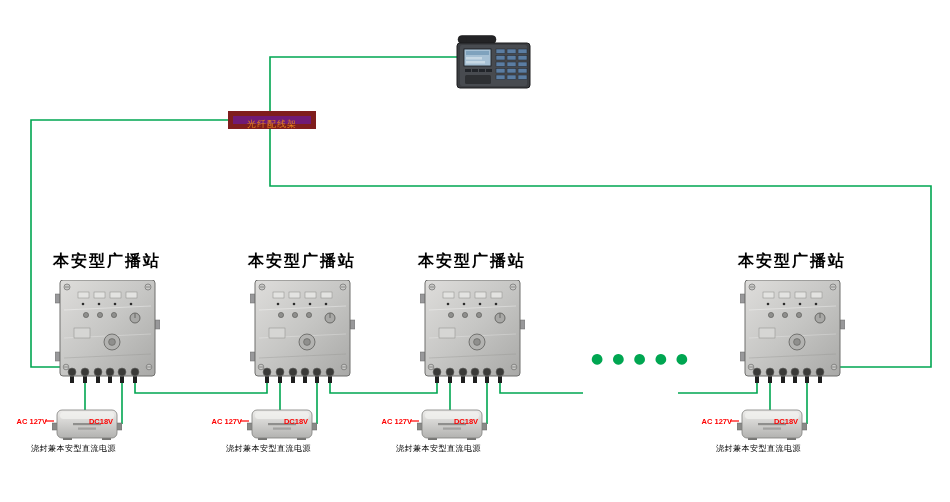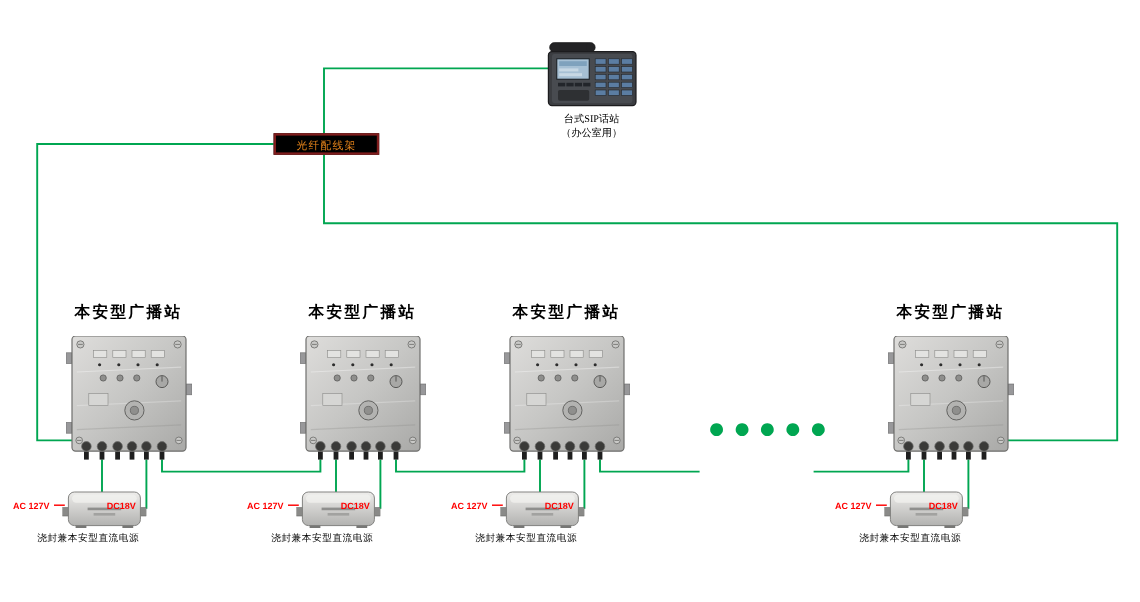--- a/index.html
+++ b/index.html
@@ -11,36 +11,36 @@
   html,body{margin:0;padding:0;background:#ffffff;}
   .canvas{
     position:relative;width:950px;height:502px;background:#ffffff;overflow:hidden;
     font-family:"Liberation Serif","DejaVu Serif",serif;color:var(--ink);
   }
   .abs{position:absolute;}
   .wires{position:absolute;left:0;top:0;pointer-events:none;}
   .wire{fill:none;stroke:var(--green);stroke-width:1.6;}
   .wire-red{fill:none;stroke:var(--red);stroke-width:1.2;}
   .station-title{
-    width:140px;text-align:center;font-size:13px;font-weight:700;letter-spacing:2px;
+    width:140px;text-align:center;font-size:16px;font-weight:700;letter-spacing:2px;
     white-space:nowrap;
   }
   .phone-caption{
     width:100px;text-align:center;font-size:8.5px;line-height:1.35;white-space:nowrap;
   }
   .patch-panel{
-    width:88px;height:18px;box-sizing:border-box;border:2px solid #7f1d1d;background:#000000;
+    width:88px;height:18px;box-sizing:border-box;border:5px solid #7f1d1d;background:#701a75;
     font-size:9px;line-height:16px;text-align:center;color:var(--orange);letter-spacing:1px;
     white-space:nowrap;
   }
   .psu-ac,.psu-dc{
     width:42px;font-size:7.5px;font-weight:600;color:var(--red);
     font-family:"Liberation Sans","DejaVu Sans",sans-serif;white-space:nowrap;
   }
-  .psu-ac{text-align:center;}
+  .psu-ac{text-align:right;}
   .psu-dc{text-align:center;}
   .psu-caption{
     width:112px;text-align:left;font-size:8px;white-space:nowrap;letter-spacing:0.5px;
   }
   .dots{
     font-size:14px;letter-spacing:9px;color:var(--green);white-space:nowrap;
     font-family:"DejaVu Sans","Liberation Sans",sans-serif;
   }
 </style>
 </head>
@@ -187,24 +187,20 @@
         <rect x="52" y="28" width="9" height="4.5"></rect>
         <rect x="63" y="28" width="9" height="4.5"></rect>
       <rect x="41" y="34.5" width="9" height="4.5"></rect>
         <rect x="52" y="34.5" width="9" height="4.5"></rect>
         <rect x="63" y="34.5" width="9" height="4.5"></rect>
       <rect x="41" y="41" width="9" height="4.5"></rect>
         <rect x="52" y="41" width="9" height="4.5"></rect>
         <rect x="63" y="41" width="9" height="4.5"></rect>
     </g>
   </svg>
-  <div class="abs phone-caption" style="left:443px;top:94px">
-    <div>台式SIP话站</div>
-    <div>（办公室用）</div>
-  </div>
 
   <div class="abs patch-panel" style="left:228px;top:111px">光纤配线架</div>
 
   <div class="abs station-title" style="left:37px;top:251px">本安型广播站</div>
   <div class="abs station-title" style="left:232px;top:251px">本安型广播站</div>
   <div class="abs station-title" style="left:402px;top:251px">本安型广播站</div>
   <div class="abs station-title" style="left:722px;top:251px">本安型广播站</div>
 
   <svg class="abs" style="left:55px;top:280px" width="105" height="104" viewBox="-5 0 105 104">
       <use href="#station-art"></use>

